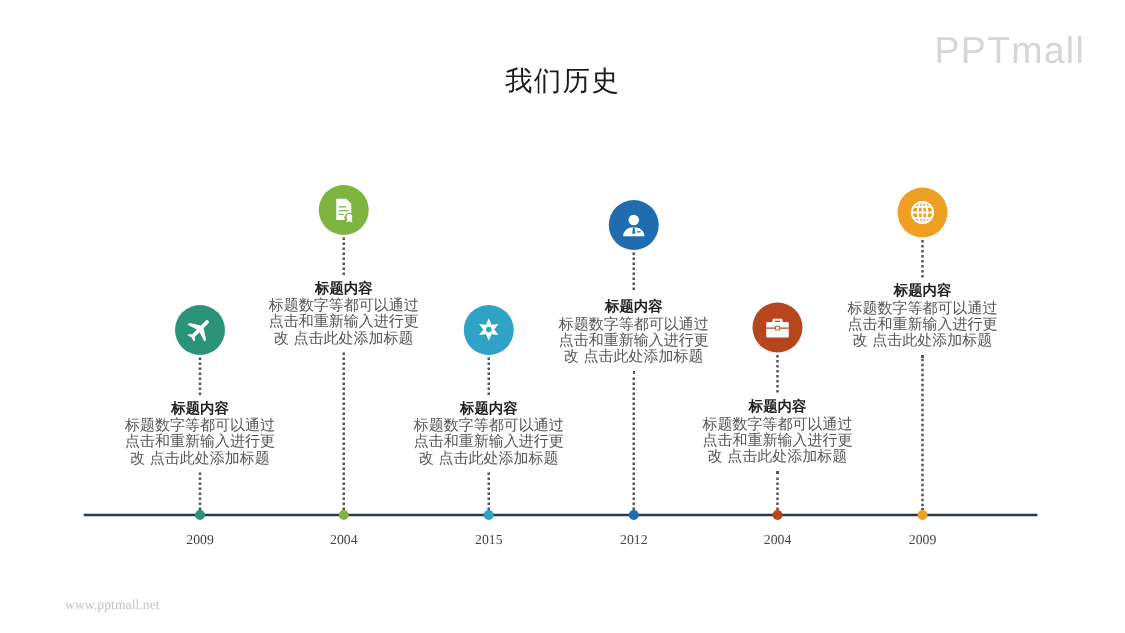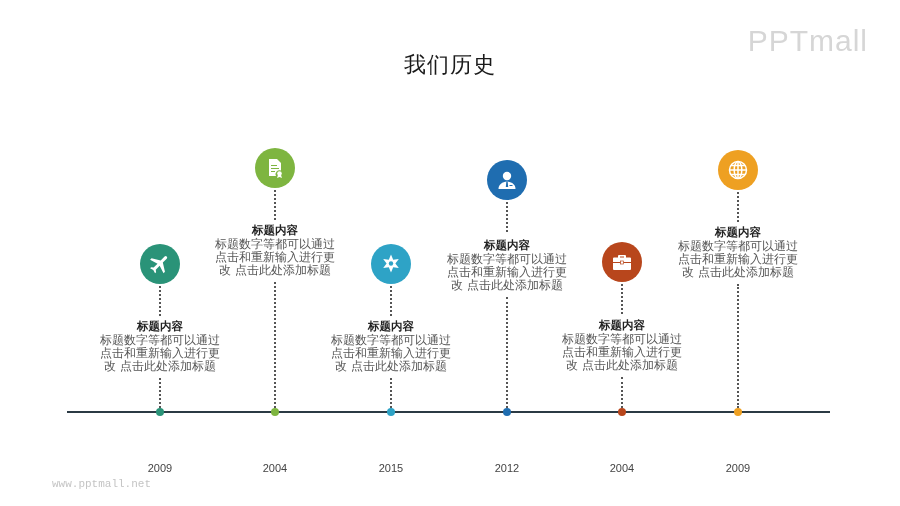--- a/index.html
+++ b/index.html
@@ -1,26 +1,26 @@
 <!DOCTYPE html>
 <html><head>
 <meta charset="utf-8">
 <style>
   html,body{margin:0;padding:0;background:#fff;}
   body{width:900px;height:506px;position:relative;overflow:hidden;font-family:"DejaVu Sans","Liberation Sans",sans-serif;}
   .title{position:absolute;left:0;width:900px;top:50px;text-align:center;font-size:22px;color:#1a1a1a;letter-spacing:1px;}
   .logo{position:absolute;right:32px;top:24px;font-family:"Liberation Sans",sans-serif;font-size:30px;color:#d6d6d6;letter-spacing:1px;font-weight:normal;}
-  .footer{position:absolute;left:52px;top:478px;font-size:11px;color:#c4c4c4;font-family:Liberation Mono, monospace;}
+  .footer{position:absolute;left:52px;top:478px;font-size:11px;color:#c4c4c4;font-family:Liberation Serif, serif;}
   .axis{position:absolute;left:67px;top:411px;width:763px;height:2px;background:#2b3a44;}
   .node{position:absolute;width:0;}
   .icon{position:absolute;width:40px;height:40px;border-radius:50%;left:-20px;display:flex;align-items:center;justify-content:center;}
   .icon svg{width:24px;height:24px;}
   .vline{position:absolute;left:-1px;border-left:2px dotted #555;width:0;}
   .dot{position:absolute;width:8px;height:8px;border-radius:50%;left:-4px;top:408px;}
-  .year{position:absolute;left:-30px;width:60px;top:426px;text-align:center;font-size:11px;color:#444;font-family:Liberation Sans, sans-serif;margin-top:36px;}
+  .year{position:absolute;left:-30px;width:60px;top:426px;text-align:center;font-size:11px;color:#444;font-family:Liberation Serif, serif;}
   .card{position:absolute;left:-62px;width:124px;text-align:center;background:#fff;}
   .card .h{font-size:11.5px;font-weight:bold;color:#222;line-height:16px;}
   .card .b{font-size:12px;color:#555;line-height:13px;}
 </style>
 </head>
 <body>
 
 <div class="title">我们历史</div>
 <div class="logo">PPTmall</div>
 

